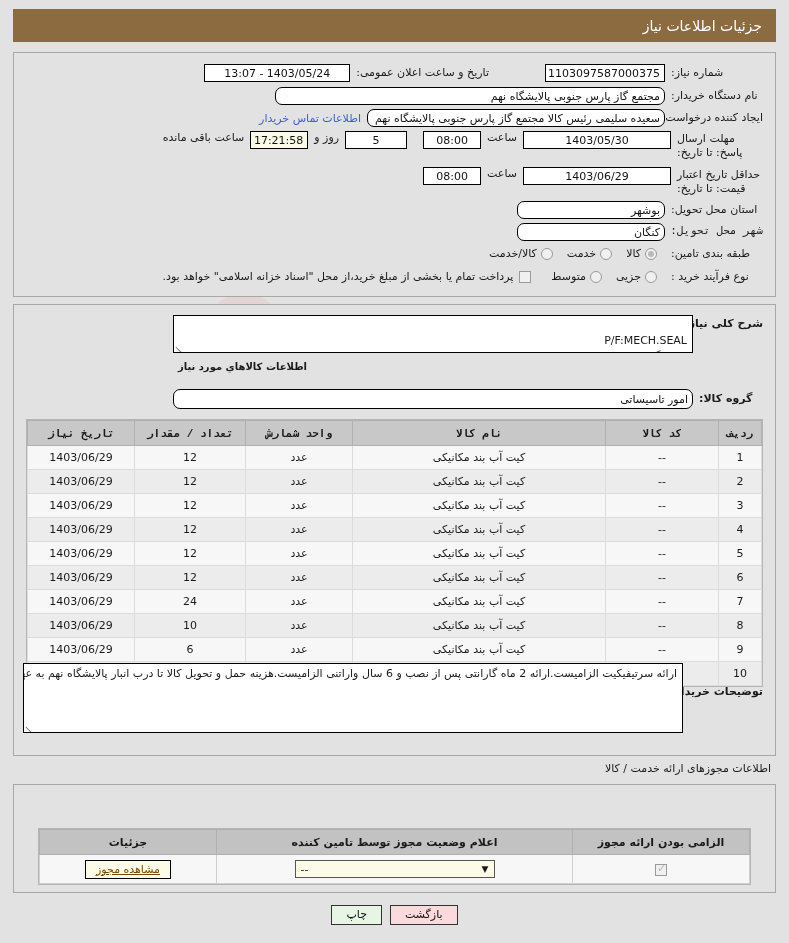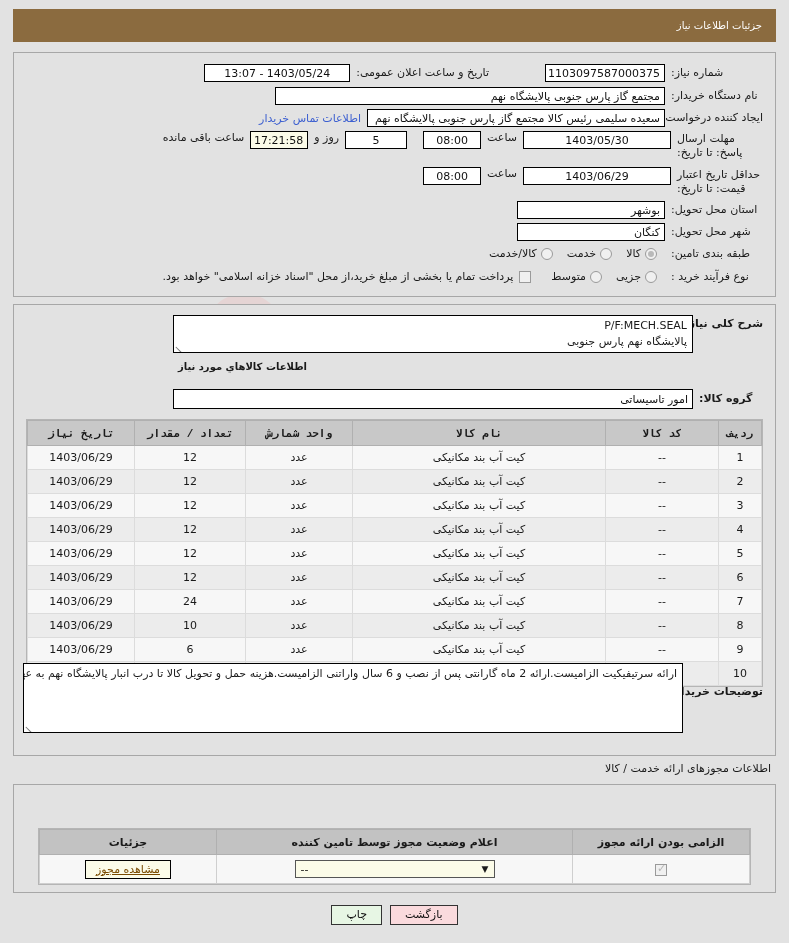--- a/index.html
+++ b/index.html
@@ -50,21 +50,21 @@
 
   
   .page-header {
     position: absolute;
     top: 9px;
     right: 13px;
     left: 13px;
     height: 33px;
     background: #8b6b3f;
     color: #fff;
-    font-size: 10px;
+    font-size: 14px;
     display: flex;
     align-items: center;
     justify-content: flex-start;
     padding: 0 14px;
     box-sizing: border-box;
     z-index: 2;
   }
 
   
   .panel {
@@ -99,21 +99,21 @@
     background: #fff;
     height: 18px;
     line-height: 18px;
     font-size: 11px;
     box-sizing: border-box;
     padding: 0 4px;
     text-align: center;
     overflow: hidden;
     color: #111;
   }
-  .box.rtl-right { text-align: right; }
+  .box.rtl-right { text-align: right; border-radius: 7px; }
   .box.yellowish { background: #fbfbe8; }
 
   .linkish {
     color: #3c5fd0;
     font-size: 11px;
     cursor: pointer;
   }
 
   
   .radio {
@@ -345,21 +345,21 @@
     <span class="lbl">ساعت</span>
     <span class="box" style="width:58px;">08:00</span>
   </div>
 
   <div class="frow" style="top:148px; right:12px;">
     <span class="lbl" style="width:92px;">استان محل تحویل:</span>
     <span class="box rtl-right" style="width:148px;">بوشهر</span>
   </div>
 
   <div class="frow" style="top:170px; right:12px;">
-    <span class="lbl" style="width:92px;">شهر محل تحویل:</span>
+    <span class="lbl" style="width:92px;font-family:Liberation Mono, monospace;">شهر محل تحویل:</span>
     <span class="box rtl-right" style="width:148px;">کنگان</span>
   </div>
 
   <div class="frow" style="top:194px; right:12px; gap:14px;">
     <span class="lbl" style="width:92px;">طبقه بندی تامین:</span>
     <span class="radio-group">
       <span class="radio checked"></span>
       <span class="rg-label">کالا</span>
     </span>
     <span class="radio-group">
@@ -387,21 +387,21 @@
       <span class="rg-label">پرداخت تمام یا بخشی از مبلغ خرید،از محل "اسناد خزانه اسلامی" خواهد بود.</span>
     </span>
   </div>
 </div>
 
 <div class="panel" id="panel-goods">
 
   <div class="frow" style="top:10px; right:12px; align-items:flex-start;">
     <span class="lbl" style="width:64px; font-weight:bold; margin-top:2px;">شرح کلی نیاز:</span>
     <span class="area" style="width:520px; height:38px; text-align:right;">
-      <span style="display:block; direction:ltr; text-align:right;">P/F:MECH.SEAL</span>
+      <span style="display:block; direction:ltr; text-align:right;margin-top:15px;">P/F:MECH.SEAL</span>
       <span style="display:block;">پالایشگاه نهم پارس جنوبی</span>
       <span class="grip"></span>
     </span>
   </div>
 
   <div class="section-title" style="top:56px; right:468px;">اطلاعات کالاهاي مورد نیاز</div>
 
   <div class="frow" style="top:84px; right:12px;">
     <span class="lbl" style="width:64px; font-weight:bold;">گروه کالا:</span>
     <span class="box rtl-right" style="width:520px; height:20px; line-height:20px;">امور تاسیساتی</span>

